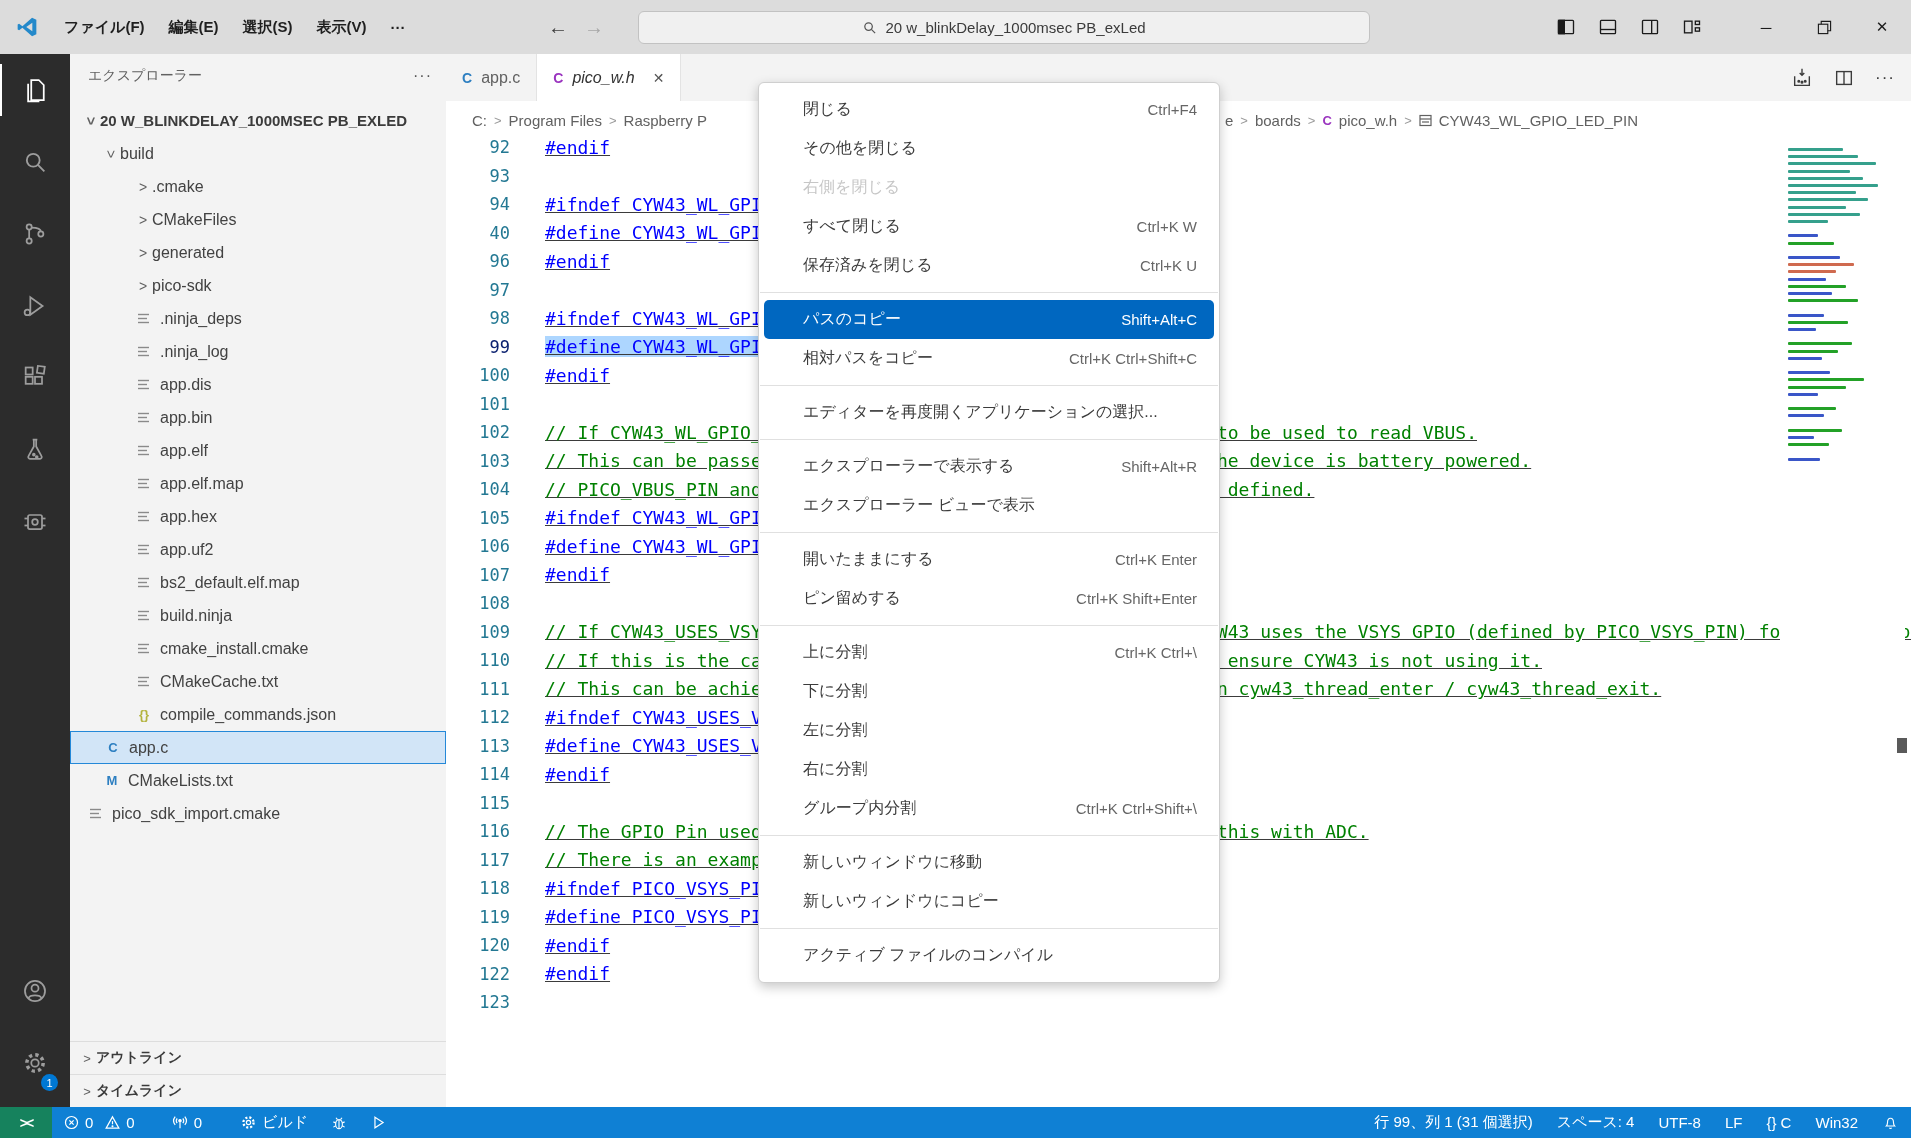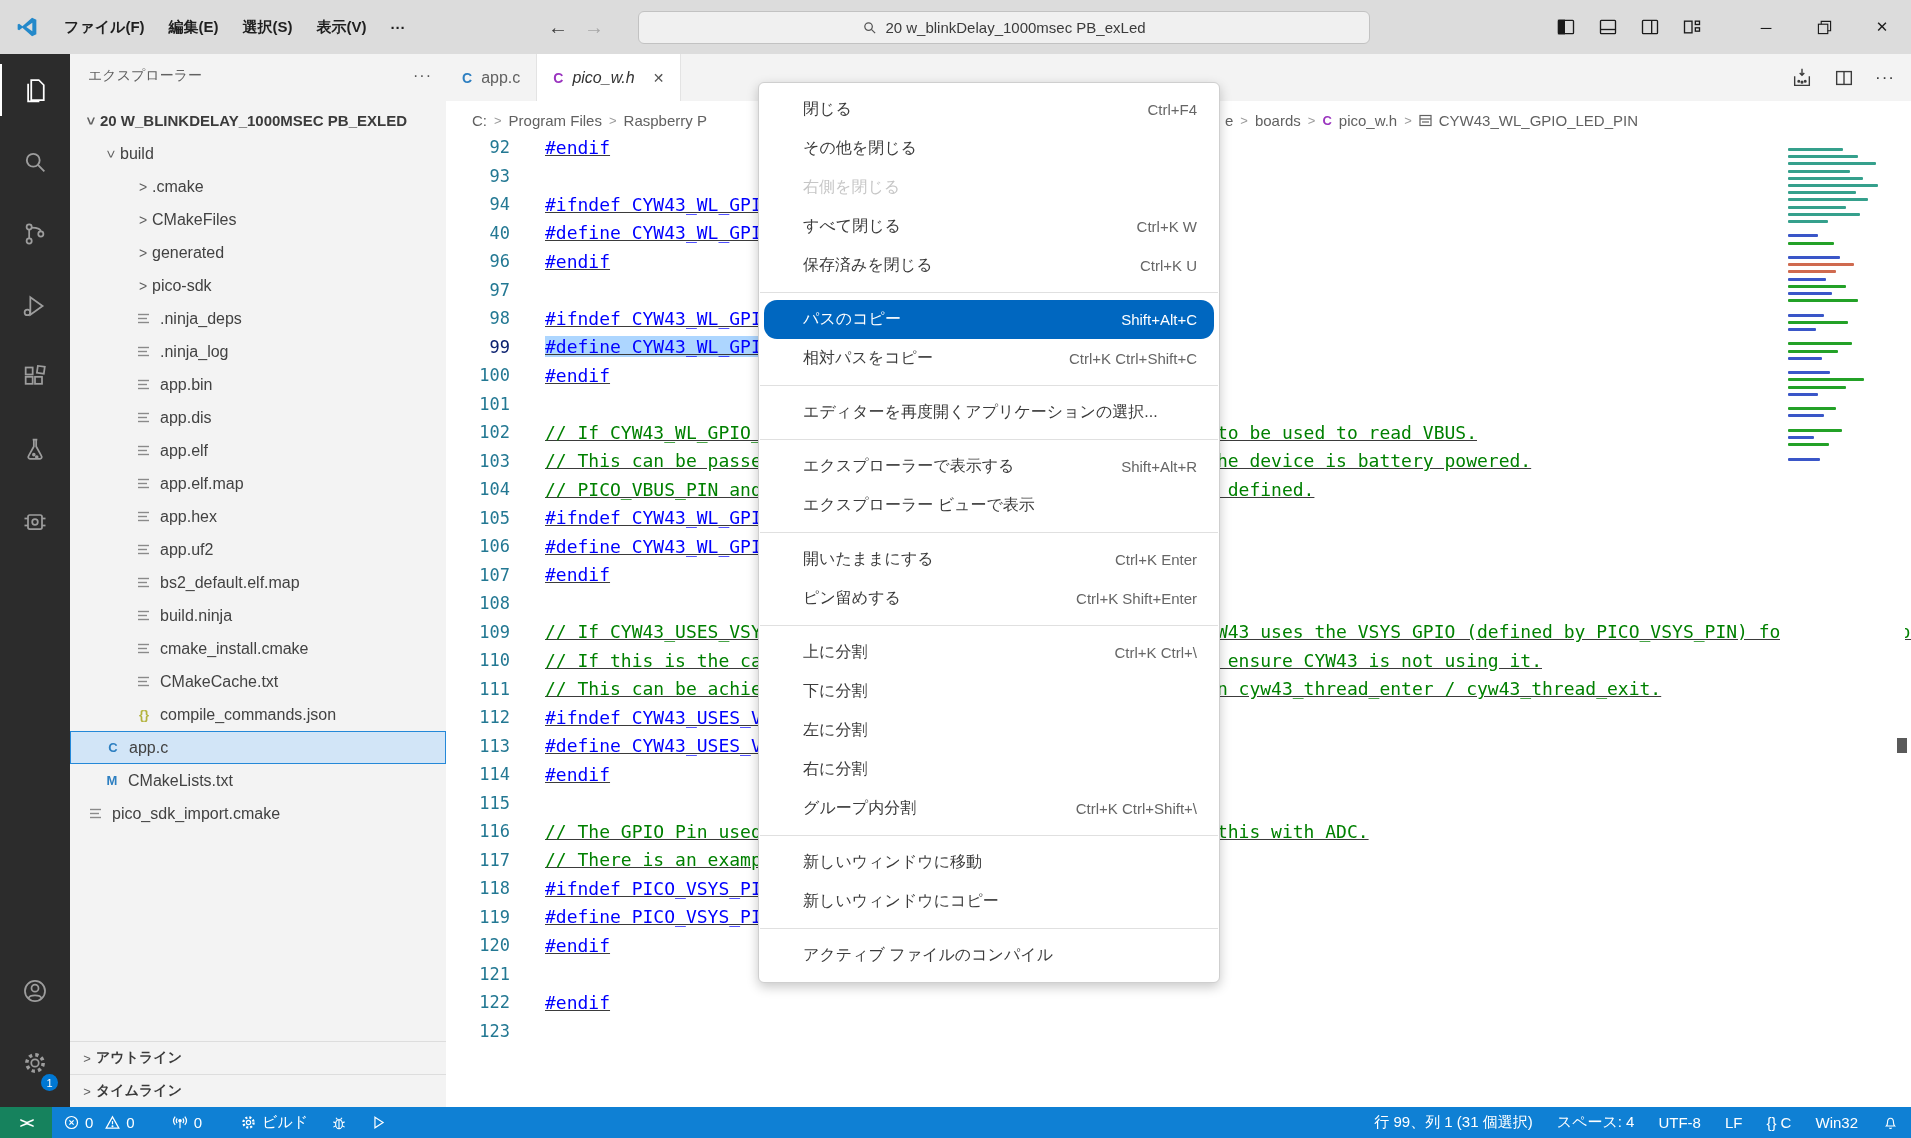--- a/index.html
+++ b/index.html
@@ -79,21 +79,21 @@
   
   .minimap{position:absolute;left:1780px;top:140px;width:125px;bottom:31px;background:#fff;}
   .mm-line{position:absolute;left:8px;height:3px;border-radius:1px;}
   .ovr-mark{position:absolute;left:1897px;top:738px;width:10px;height:15px;background:#5a5a5a;}
   
   .ctxmenu{position:absolute;left:758px;top:82px;width:462px;background:#fff;border:1px solid #cfcfcf;
            border-radius:6px;box-shadow:0 4px 12px rgba(0,0,0,.22);padding:7px 0;z-index:50;box-sizing:border-box;}
   .mi{height:39px;display:flex;align-items:center;padding:0 22px 0 44px;font-size:16px;color:#3b3b3b;}
   .mi .sc{margin-left:auto;color:#666;font-size:15px;padding-left:20px;}
   .mi.dis{color:#c6c6c6;}
-  .mi.hl{background:#0067c0;color:#fff;border-radius:13px;margin:0 5px;padding:0 17px 0 39px;justify-content:center;}
+  .mi.hl{background:#0067c0;color:#fff;border-radius:5px;margin:0 5px;padding:0 17px 0 39px;justify-content:center;}
   .mi.hl .sc{color:#fff;}
   .msep{height:1px;background:#e0e0e0;margin:7px 1px;}
   
   .statusbar{position:absolute;left:0;bottom:0;width:1911px;height:31px;background:#0f80d4;color:#fff;
              display:flex;align-items:center;font-size:15px;}
   .remote{width:52px;height:31px;background:#16825d;display:flex;align-items:center;justify-content:center;
           font-weight:bold;letter-spacing:-2px;font-size:14px;}
   .sgroup{display:flex;align-items:center;gap:5px;padding:0 11px;height:31px;}
   .sright{margin-left:auto;display:flex;align-items:center;height:31px;}
   .sitem{padding:0 12px;display:flex;align-items:center;gap:5px;}
@@ -296,33 +296,33 @@
           <div class="trow" style="padding-left: 64px;">
             <span class="ficon">
               <svg width="13" height="13" viewBox="0 0 13 13">
                 <g stroke="#8a8a8a" stroke-width="1.4">
                   <line x1="0" y1="2.5" x2="11" y2="2.5"></line>
                   <line x1="0" y1="6.5" x2="9" y2="6.5"></line>
                   <line x1="0" y1="10.5" x2="11" y2="10.5"></line>
                 </g>
               </svg>
             </span>
+            <span>app.dis</span>
+          </div>
+          <div class="trow" style="padding-left: 64px;">
+            <span class="ficon">
+              <svg width="13" height="13" viewBox="0 0 13 13">
+                <g stroke="#8a8a8a" stroke-width="1.4">
+                  <line x1="0" y1="2.5" x2="11" y2="2.5"></line>
+                  <line x1="0" y1="6.5" x2="9" y2="6.5"></line>
+                  <line x1="0" y1="10.5" x2="11" y2="10.5"></line>
+                </g>
+              </svg>
+            </span>
             <span>app.bin</span>
-          </div>
-          <div class="trow" style="padding-left: 64px;">
-            <span class="ficon">
-              <svg width="13" height="13" viewBox="0 0 13 13">
-                <g stroke="#8a8a8a" stroke-width="1.4">
-                  <line x1="0" y1="2.5" x2="11" y2="2.5"></line>
-                  <line x1="0" y1="6.5" x2="9" y2="6.5"></line>
-                  <line x1="0" y1="10.5" x2="11" y2="10.5"></line>
-                </g>
-              </svg>
-            </span>
-            <span>app.dis</span>
           </div>
           <div class="trow" style="padding-left: 64px;">
             <span class="ficon">
               <svg width="13" height="13" viewBox="0 0 13 13">
                 <g stroke="#8a8a8a" stroke-width="1.4">
                   <line x1="0" y1="2.5" x2="11" y2="2.5"></line>
                   <line x1="0" y1="6.5" x2="9" y2="6.5"></line>
                   <line x1="0" y1="10.5" x2="11" y2="10.5"></line>
                 </g>
               </svg>
@@ -531,21 +531,20 @@
       <div class="crow"><span class="ln">111</span><span class="ct"><span class="c-cm">// This can be achieved by wrapping the use of the VSYS GPIO in cyw43_thread_enter / cyw43_thread_exit.</span></span></div>
       <div class="crow"><span class="ln">112</span><span class="ct"><span class="c-pp">#ifndef CYW43_USES_VSYS_PIN</span></span></div>
       <div class="crow"><span class="ln">113</span><span class="ct"><span class="c-pp">#define CYW43_USES_VSYS_PIN 1</span></span></div>
       <div class="crow"><span class="ln">114</span><span class="ct"><span class="c-pp">#endif</span></span></div>
       <div class="crow"><span class="ln">115</span><span class="ct"><span class="c-"></span></span></div>
       <div class="crow"><span class="ln">116</span><span class="ct"><span class="c-cm">// The GPIO Pin used to monitor VSYS. Typically you would use this with ADC.</span></span></div>
       <div class="crow"><span class="ln">117</span><span class="ct"><span class="c-cm">// There is an example in adc/read_vsys in pico-examples.</span></span></div>
       <div class="crow"><span class="ln">118</span><span class="ct"><span class="c-pp">#ifndef PICO_VSYS_PIN</span></span></div>
       <div class="crow"><span class="ln">119</span><span class="ct"><span class="c-pp">#define PICO_VSYS_PIN 29</span></span></div>
       <div class="crow"><span class="ln">120</span><span class="ct"><span class="c-pp">#endif</span></span></div>
-      <div class="crow"><span class="ln">121</span><span class="ct"><span class="c-"></span></span></div>
       <div class="crow"><span class="ln">122</span><span class="ct"><span class="c-pp">#endif</span></span></div>
       <div class="crow"><span class="ln">123</span><span class="ct"><span class="c-"></span></span></div>
     </div>
 
   <div class="minimap" id="minimap">
       <div class="mm-line" style="top: 8px; width: 55px; background: rgb(53, 160, 140);"></div>
       <div class="mm-line" style="top: 15.2px; width: 70px; background: rgb(53, 160, 140);"></div>
       <div class="mm-line" style="top: 22.4px; width: 88px; background: rgb(53, 160, 140);"></div>
       <div class="mm-line" style="top: 29.6px; width: 62px; background: rgb(53, 160, 140);"></div>
       <div class="mm-line" style="top: 36.8px; width: 75px; background: rgb(53, 160, 140);"></div>

